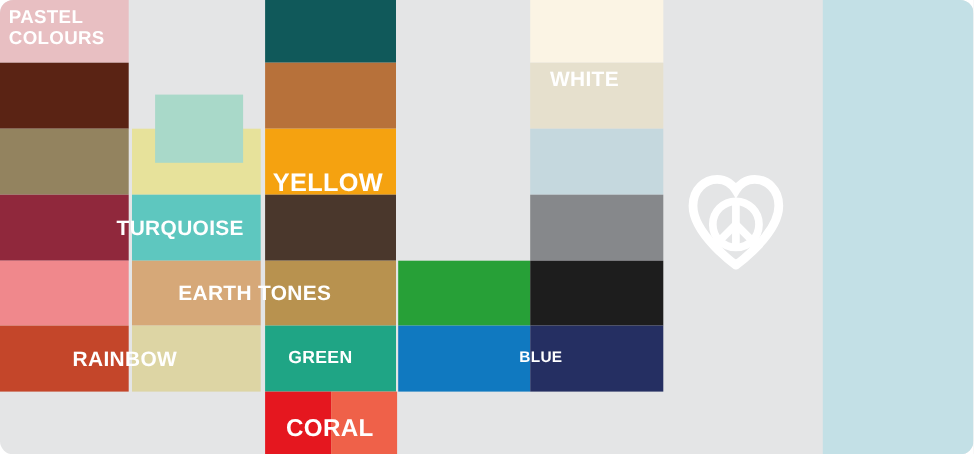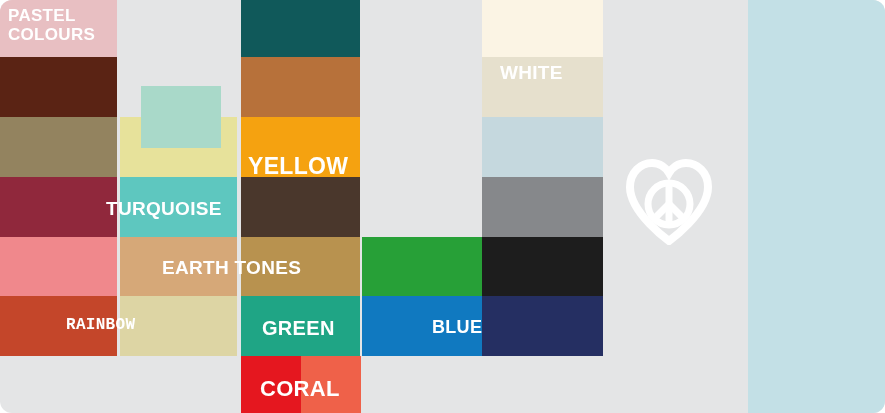--- a/index.html
+++ b/index.html
@@ -77,23 +77,23 @@
       <div class="swatch" style="left: 141px; top: 86px; width: 80px; height: 62px; background: rgb(169, 217, 201);"></div>
     </div>
 
   <div id="label-layer">
       <div class="swatch-label" style="left: 8px; top: 6px; font-size: 17px;">PASTEL
 COLOURS</div>
       <div class="swatch-label" style="left: 500px; top: 62px; font-size: 19px;">WHITE</div>
       <div class="swatch-label" style="left: 248px; top: 138px; font-size: 23px; margin-top: 16px;">YELLOW</div>
       <div class="swatch-label" style="left: 106px; top: 198px; font-size: 19px;">TURQUOISE</div>
       <div class="swatch-label" style="left: 162px; top: 257px; font-size: 19px; text-align: right;">EARTH TONES</div>
-      <div class="swatch-label" style="left: 66px; top: 317px; font-size: 16px; font-family: Liberation Mono, monospace;">RAINBOW</div>
-      <div class="swatch-label" style="left: 262px; top: 317px; font-size: 20px;">GREEN</div>
-      <div class="swatch-label" style="left: 432px; top: 317px; font-size: 18px; text-align: right;">BLUE</div>
+      <div class="swatch-label" style="left: 66px; top: 317px; font-size: 19px;">RAINBOW</div>
+      <div class="swatch-label" style="left: 262px; top: 317px; font-size: 16px;">GREEN</div>
+      <div class="swatch-label" style="left: 472px; top: 317px; font-size: 14px; text-align: right;">BLUE</div>
       <div class="swatch-label" style="left: 260px; top: 377px; font-size: 22px;">CORAL</div>
     </div>
 
   <div id="peace-heart-icon" style="left: 623px; top: 157px;">
     <svg width="92" height="88" viewBox="0 0 92 88" xmlns="http://www.w3.org/2000/svg">
       <path d="M46 84 C46 84 7 56 7 30 C7 15 18 6 29 6 C37 6 43 11 46 16 C49 11 55 6 63 6 C74 6 85 15 85 30 C85 56 46 84 46 84 Z" fill="none" stroke="#ffffff" stroke-width="8"></path>
       <circle cx="46" cy="47" r="21" fill="none" stroke="#ffffff" stroke-width="7"></circle>
       <line x1="46" y1="26" x2="46" y2="70" stroke="#ffffff" stroke-width="7"></line>
       <line x1="46" y1="47" x2="31" y2="62" stroke="#ffffff" stroke-width="7"></line>
       <line x1="46" y1="47" x2="61" y2="62" stroke="#ffffff" stroke-width="7"></line>

